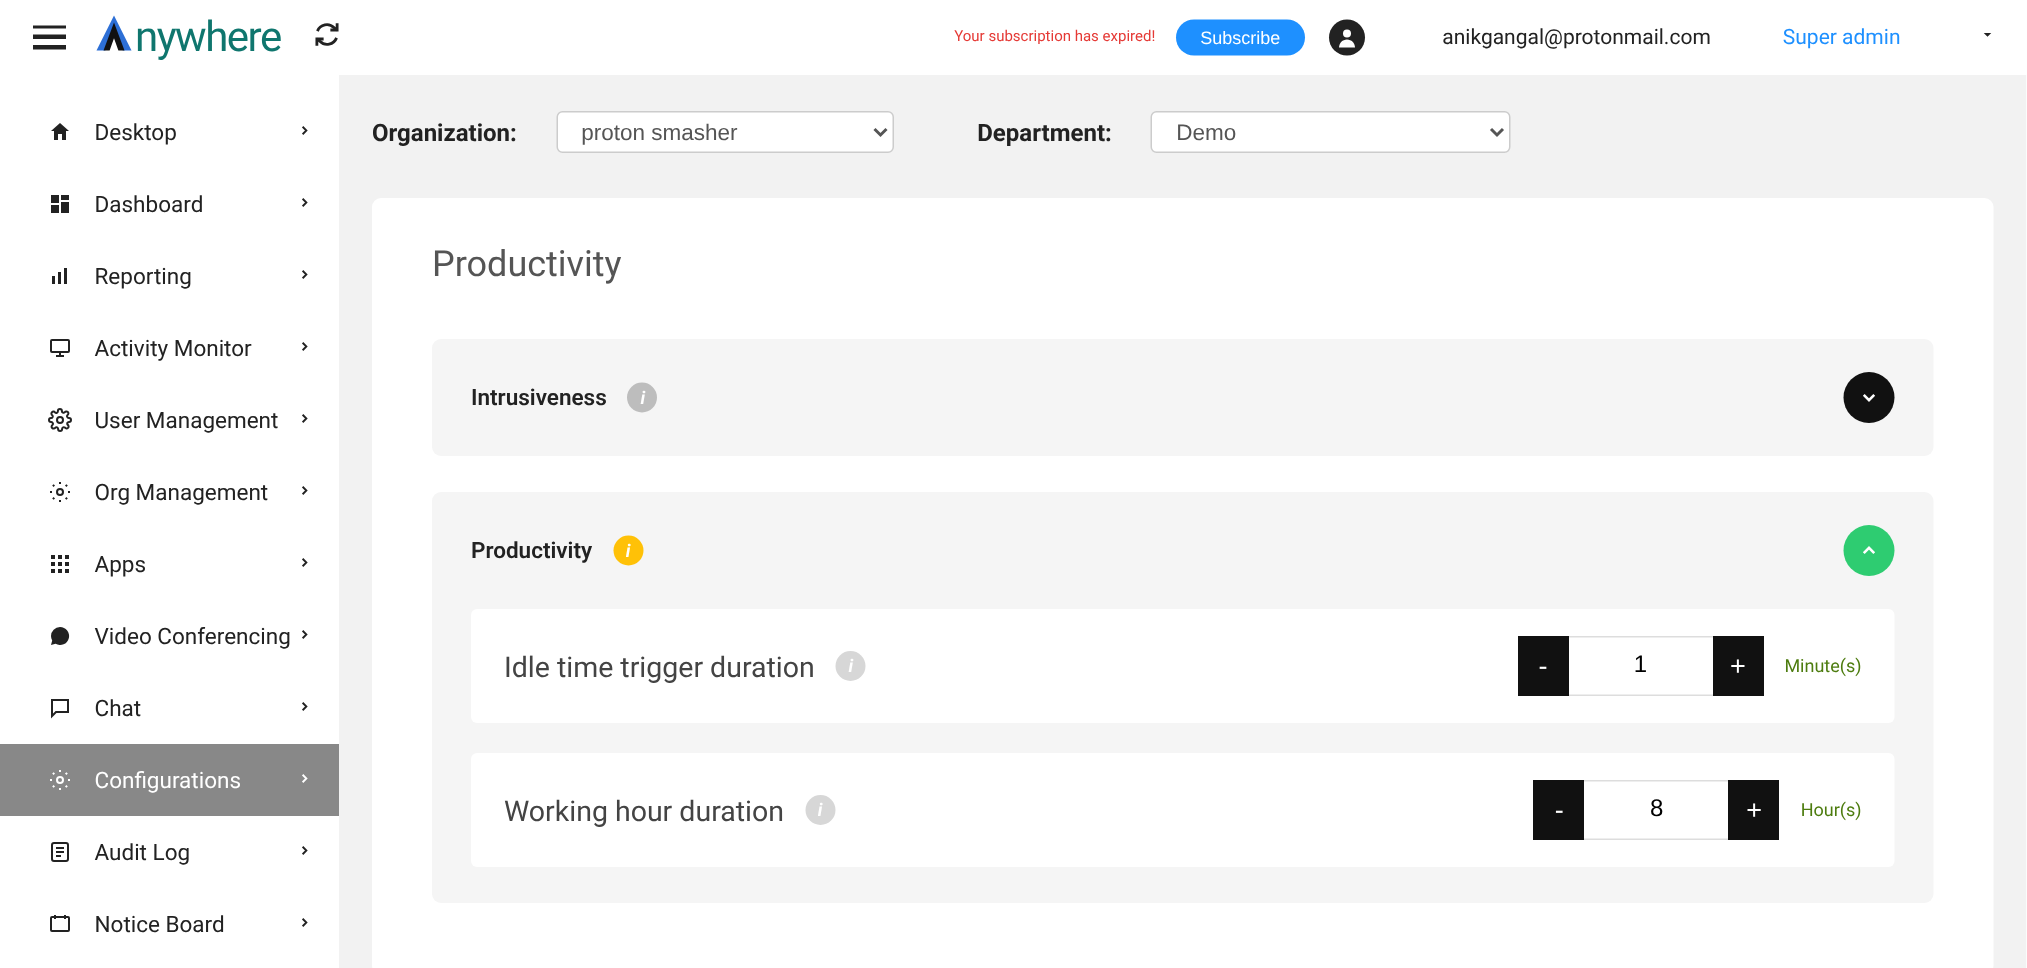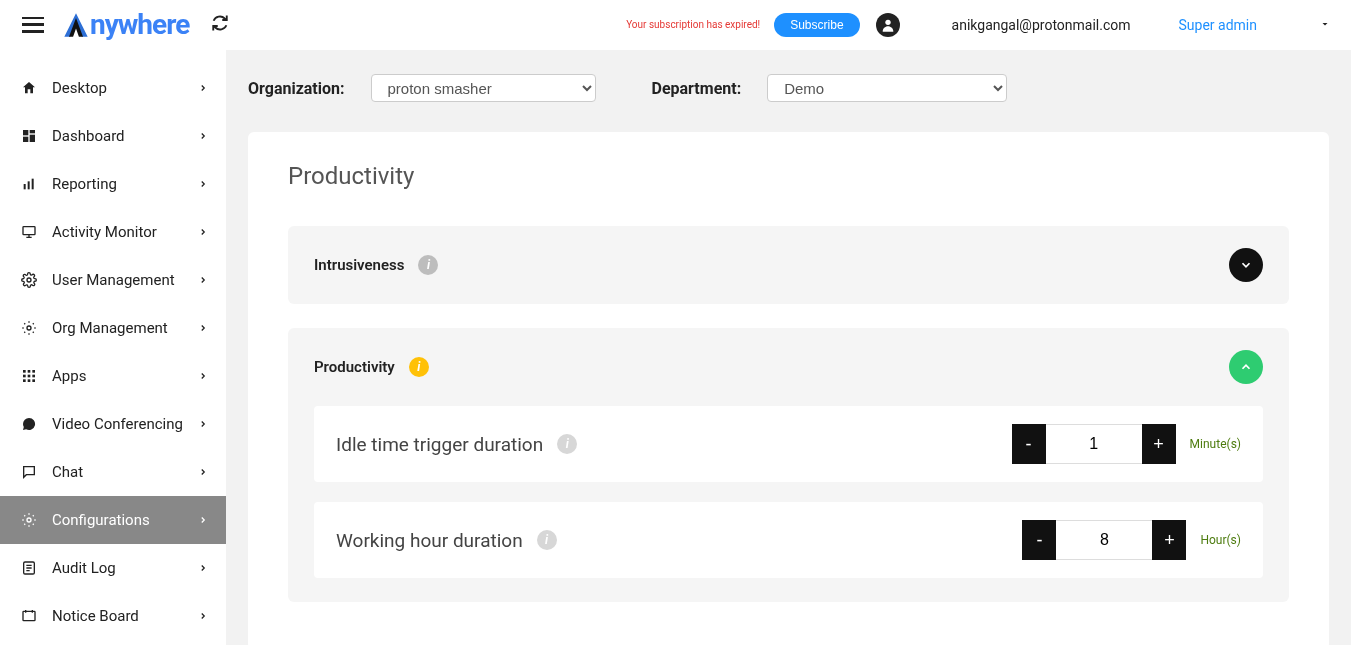--- a/index.html
+++ b/index.html
@@ -25,24 +25,23 @@
     display: flex;
     flex-direction: column;
     justify-content: space-between;
   }
   .hamburger span {
     height: 2.5px;
     background: #222;
   }
   .logo {
     display: flex;
-    align-items: center;
     font-size: 28px;
-    font-weight: 700;
-    color: #3b82f6;
+    font-weight: 400;
+    color: #0f766e;
     letter-spacing: -1px;
     margin-right: 10px;
   }
   .refresh-icon {
     margin-left: 12px;
     cursor: pointer;
     color: #222;
   }
   .top-spacer { flex: 1; }
   .sub-warning { color: #e53935; font-size: 10px; margin-right: 14px;}
@@ -56,34 +55,34 @@
     cursor: pointer;
     margin-right: 16px;
   }
   .user-cluster { display: flex; align-items: center; gap: 42px; }
   .avatar {
     width: 24px; height: 24px; border-radius: 50%;
     background: #222; color: #fff; display:flex;align-items:center;justify-content:center;
     margin-right: 10px;
   }
   .user-email { color:#222; margin-right:6px; font-size:14px;}
-  .super-admin { color:#1e90ff; font-size:14px; margin-right:20px;}
+  .super-admin { color:#1e90ff; font-size:14px; margin-right:10px;}
   .user-caret { cursor:pointer; }
 
   .layout { display:flex;}
   .sidebar {
     width: 226px;
     padding-top: 14px;
     background:#fff;
   }
   .nav-item {
     display:flex;
     align-items:center;
     height: 48px;
-    padding: 0 20px 0 20px;
+    padding: 0 20px 0 31px;
     cursor: pointer;
     position: relative;
     color:#222;
   }
   .nav-item.active {
     background:#888;
     color:#fff;
   }
   .nav-icon {
     width: 18px;

